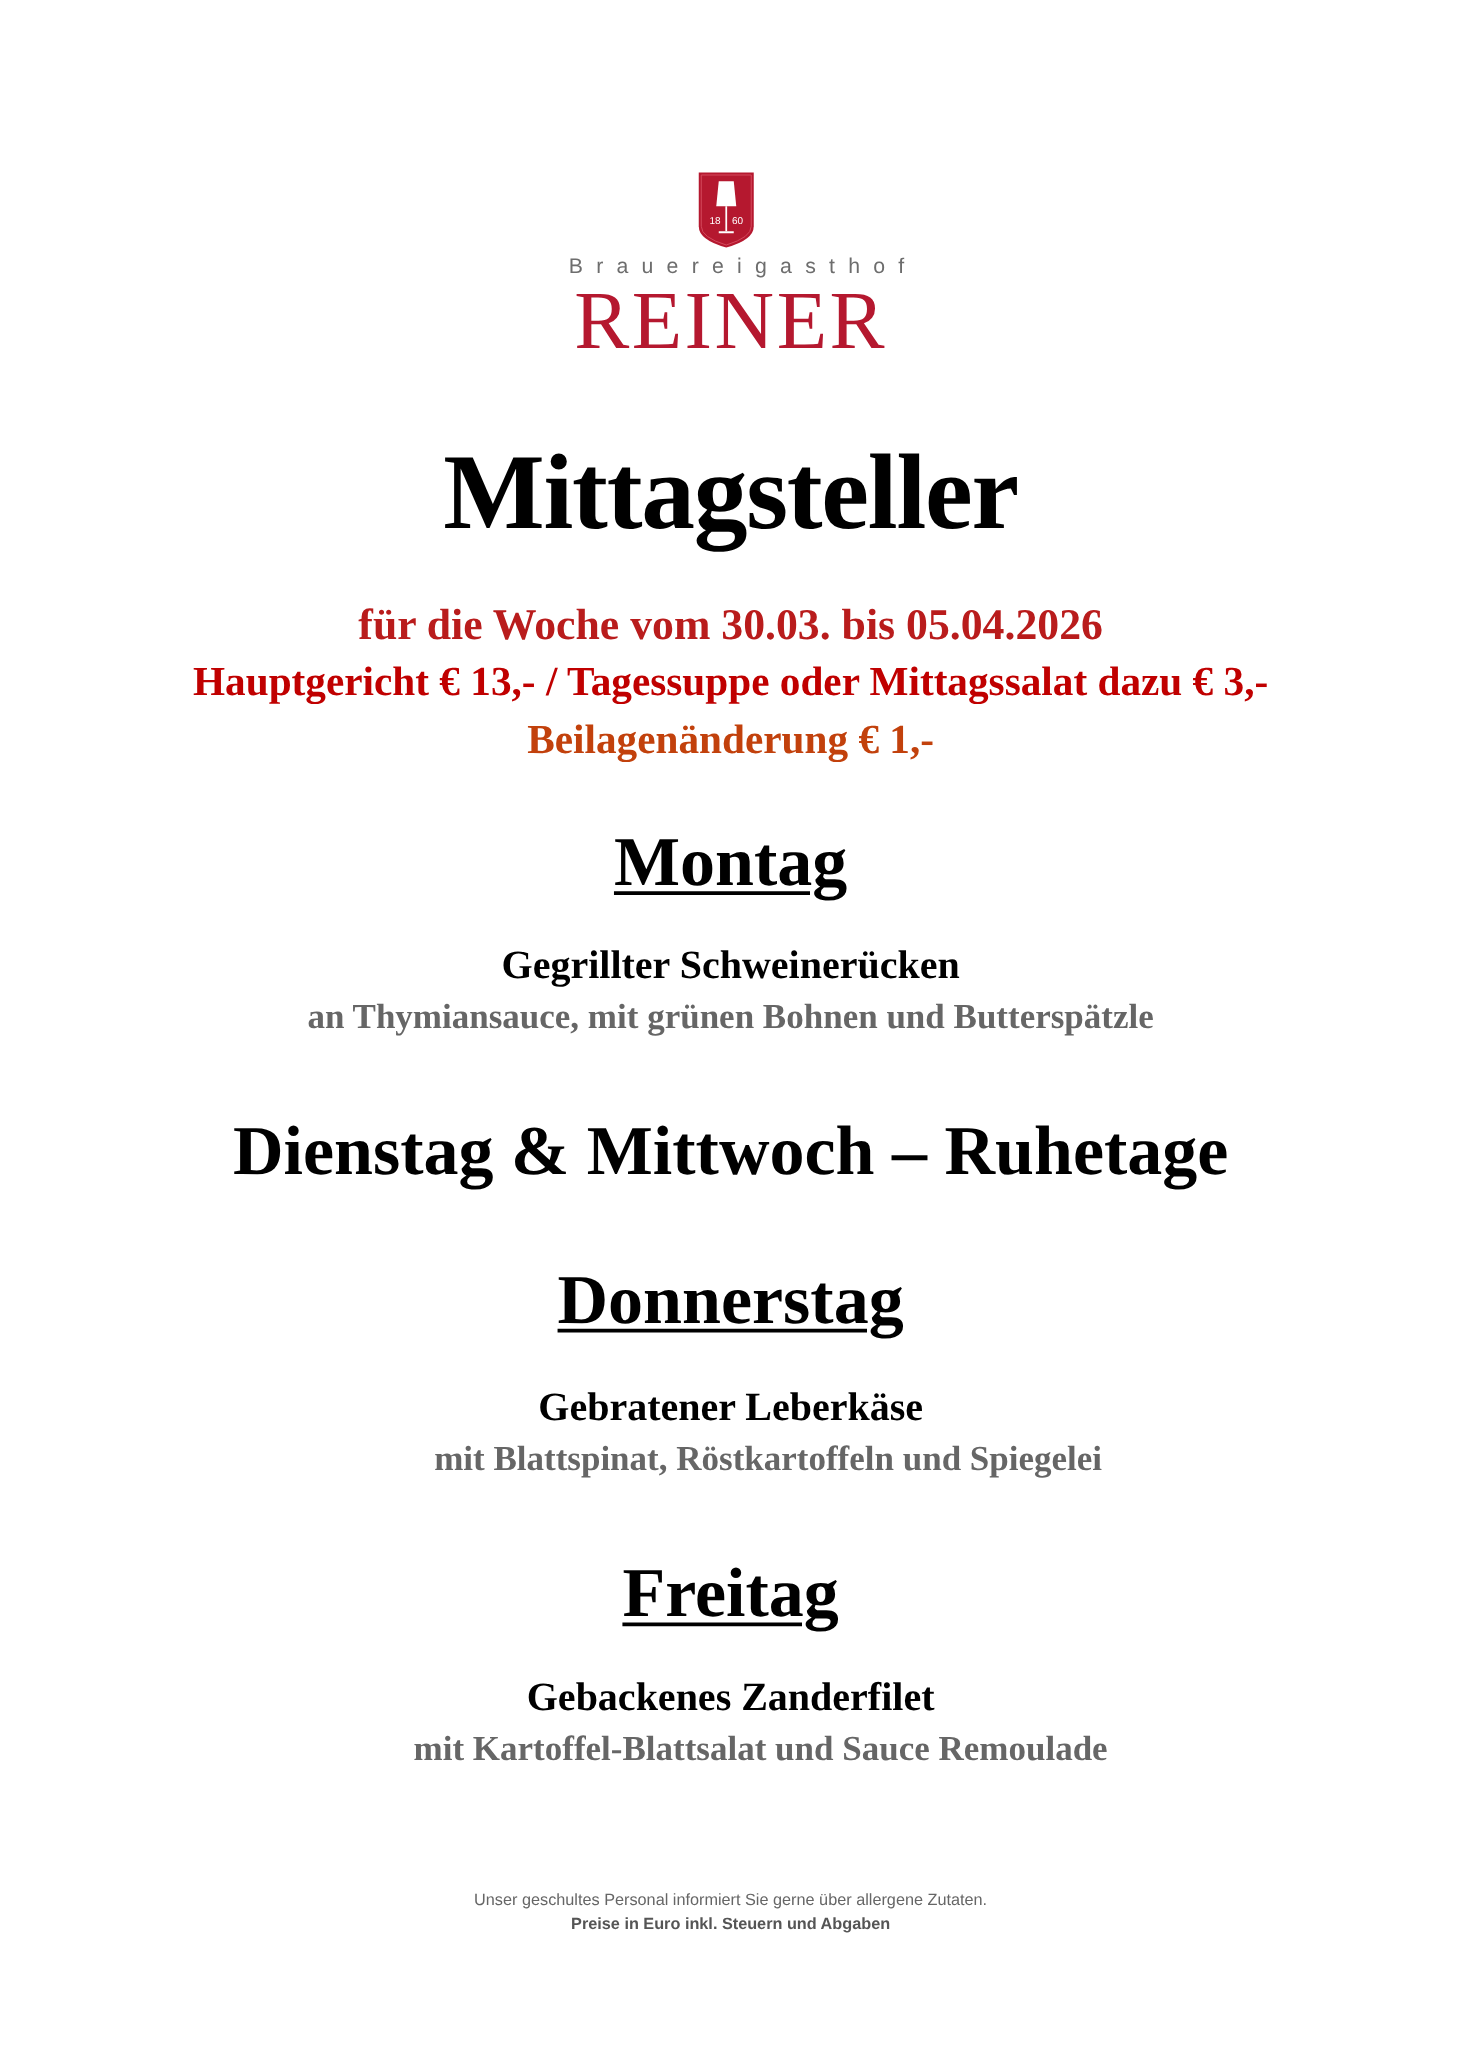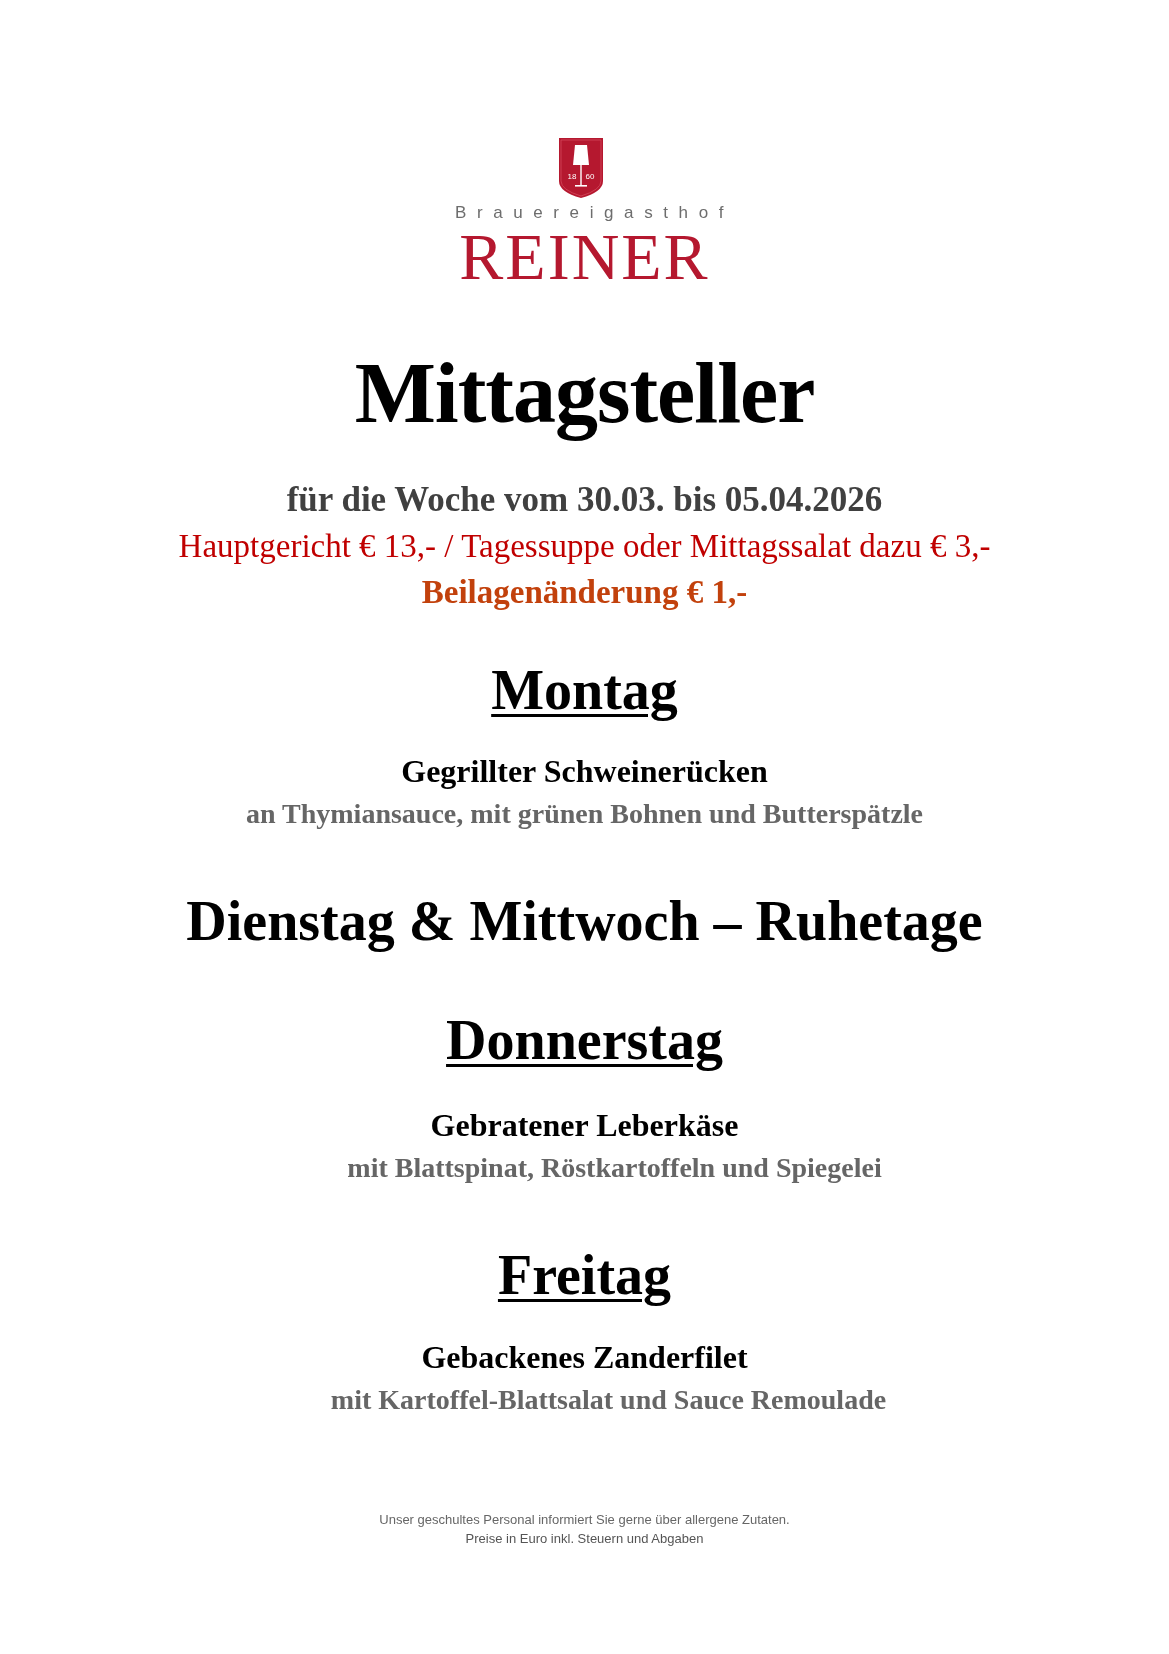--- a/index.html
+++ b/index.html
@@ -46,27 +46,27 @@
     top: 343px;
     font-size: 86px;
     font-weight: bold;
     line-height: 100px;
     letter-spacing: -1px;
   }
   .week {
     top: 478px;
     font-size: 35px;
     font-weight: bold;
-    color: #404040;
+    color: #b91c1c;
     line-height: 44px;
   }
   .price-1 {
     top: 524px;
     font-size: 33px;
-    font-weight: normal;
+    font-weight: bold;
     color: #c00000;
     line-height: 44px;
   }
   .price-2 {
     top: 570px;
     font-size: 33px;
     font-weight: bold;
     color: #c2410c;
     line-height: 44px;
   }
@@ -97,21 +97,21 @@
     top: 1511px;
     font-family: "Liberation Sans", "DejaVu Sans", sans-serif;
     font-size: 13px;
     color: #666666;
     line-height: 18px;
   }
   .footer-2 {
     top: 1530px;
     font-family: "Liberation Sans", "DejaVu Sans", sans-serif;
     font-size: 13px;
-    font-weight: normal;
+    font-weight: bold;
     color: #555555;
     line-height: 18px;
   }
 </style>
 </head>
 <body>
 
 <svg class="logo-shield" viewBox="0 0 46 62" xmlns="http://www.w3.org/2000/svg">
   <path d="M1 1 H45 V44 Q45 55 23 61 Q1 55 1 44 Z" fill="#b5182f"></path>
   <path d="M3 3 H43 V44 Q43 53 23 59 Q3 53 3 44 Z" fill="none" stroke="#d4485c" stroke-width="0.8"></path>

